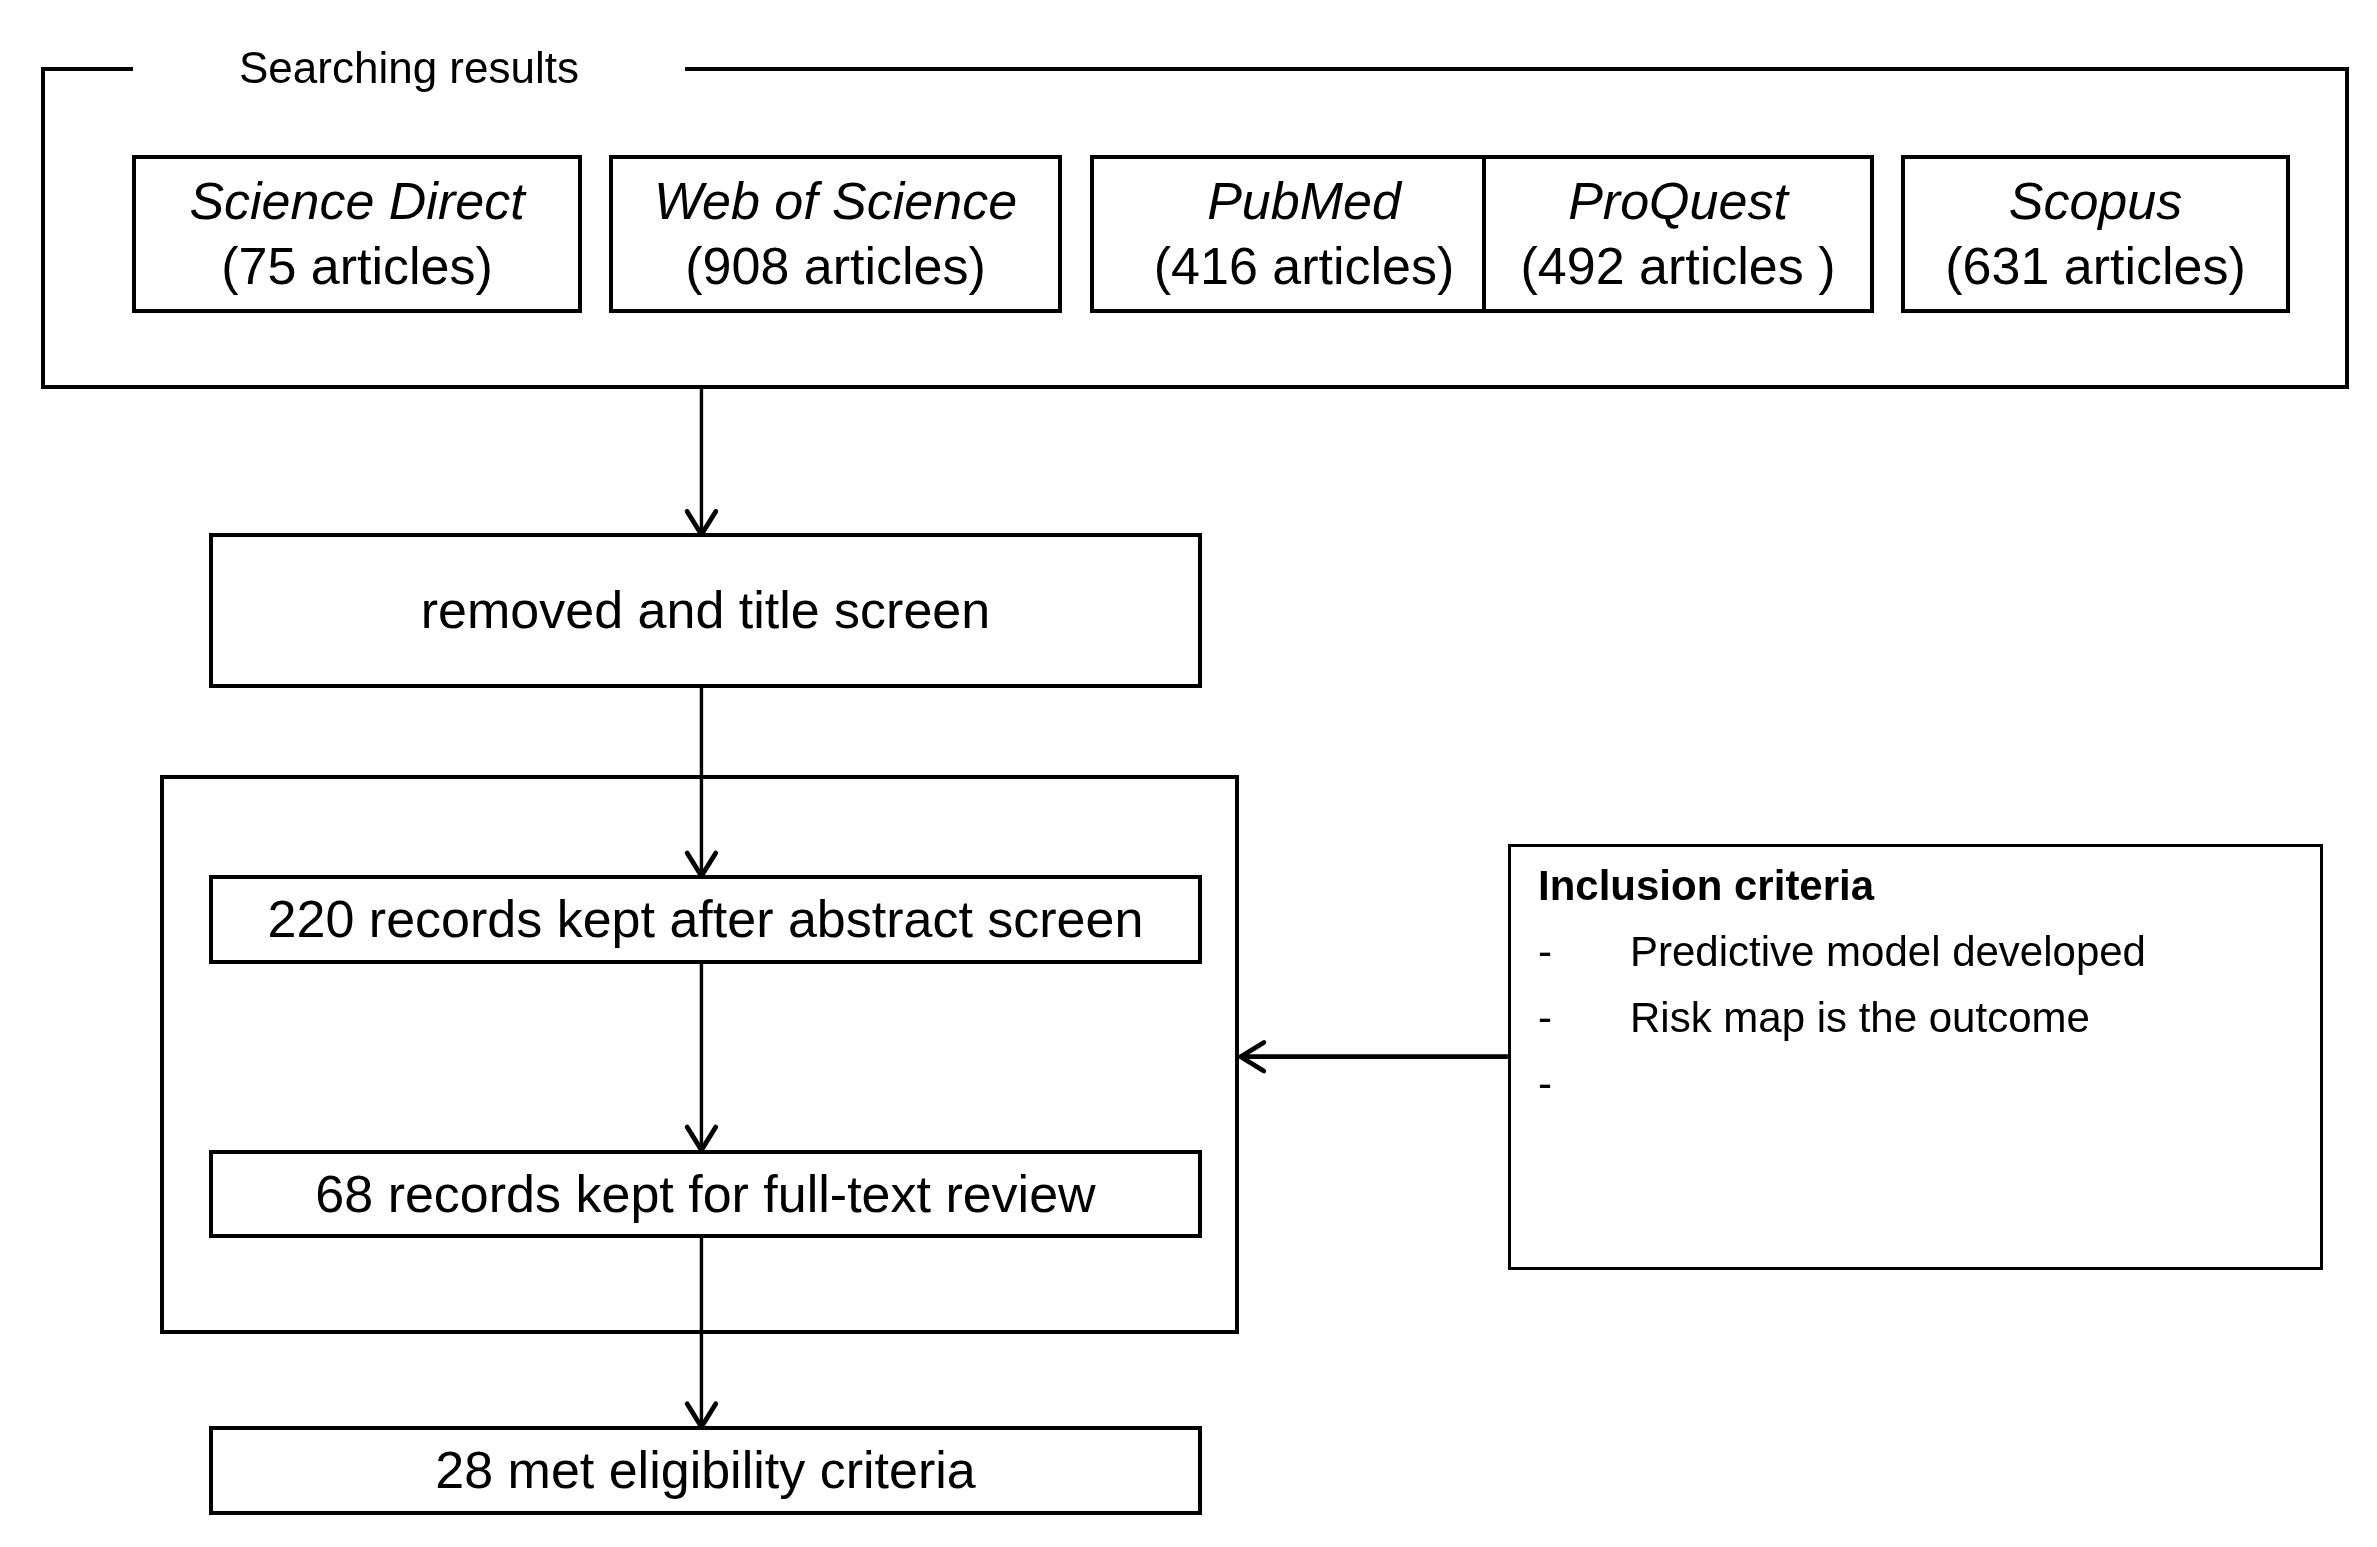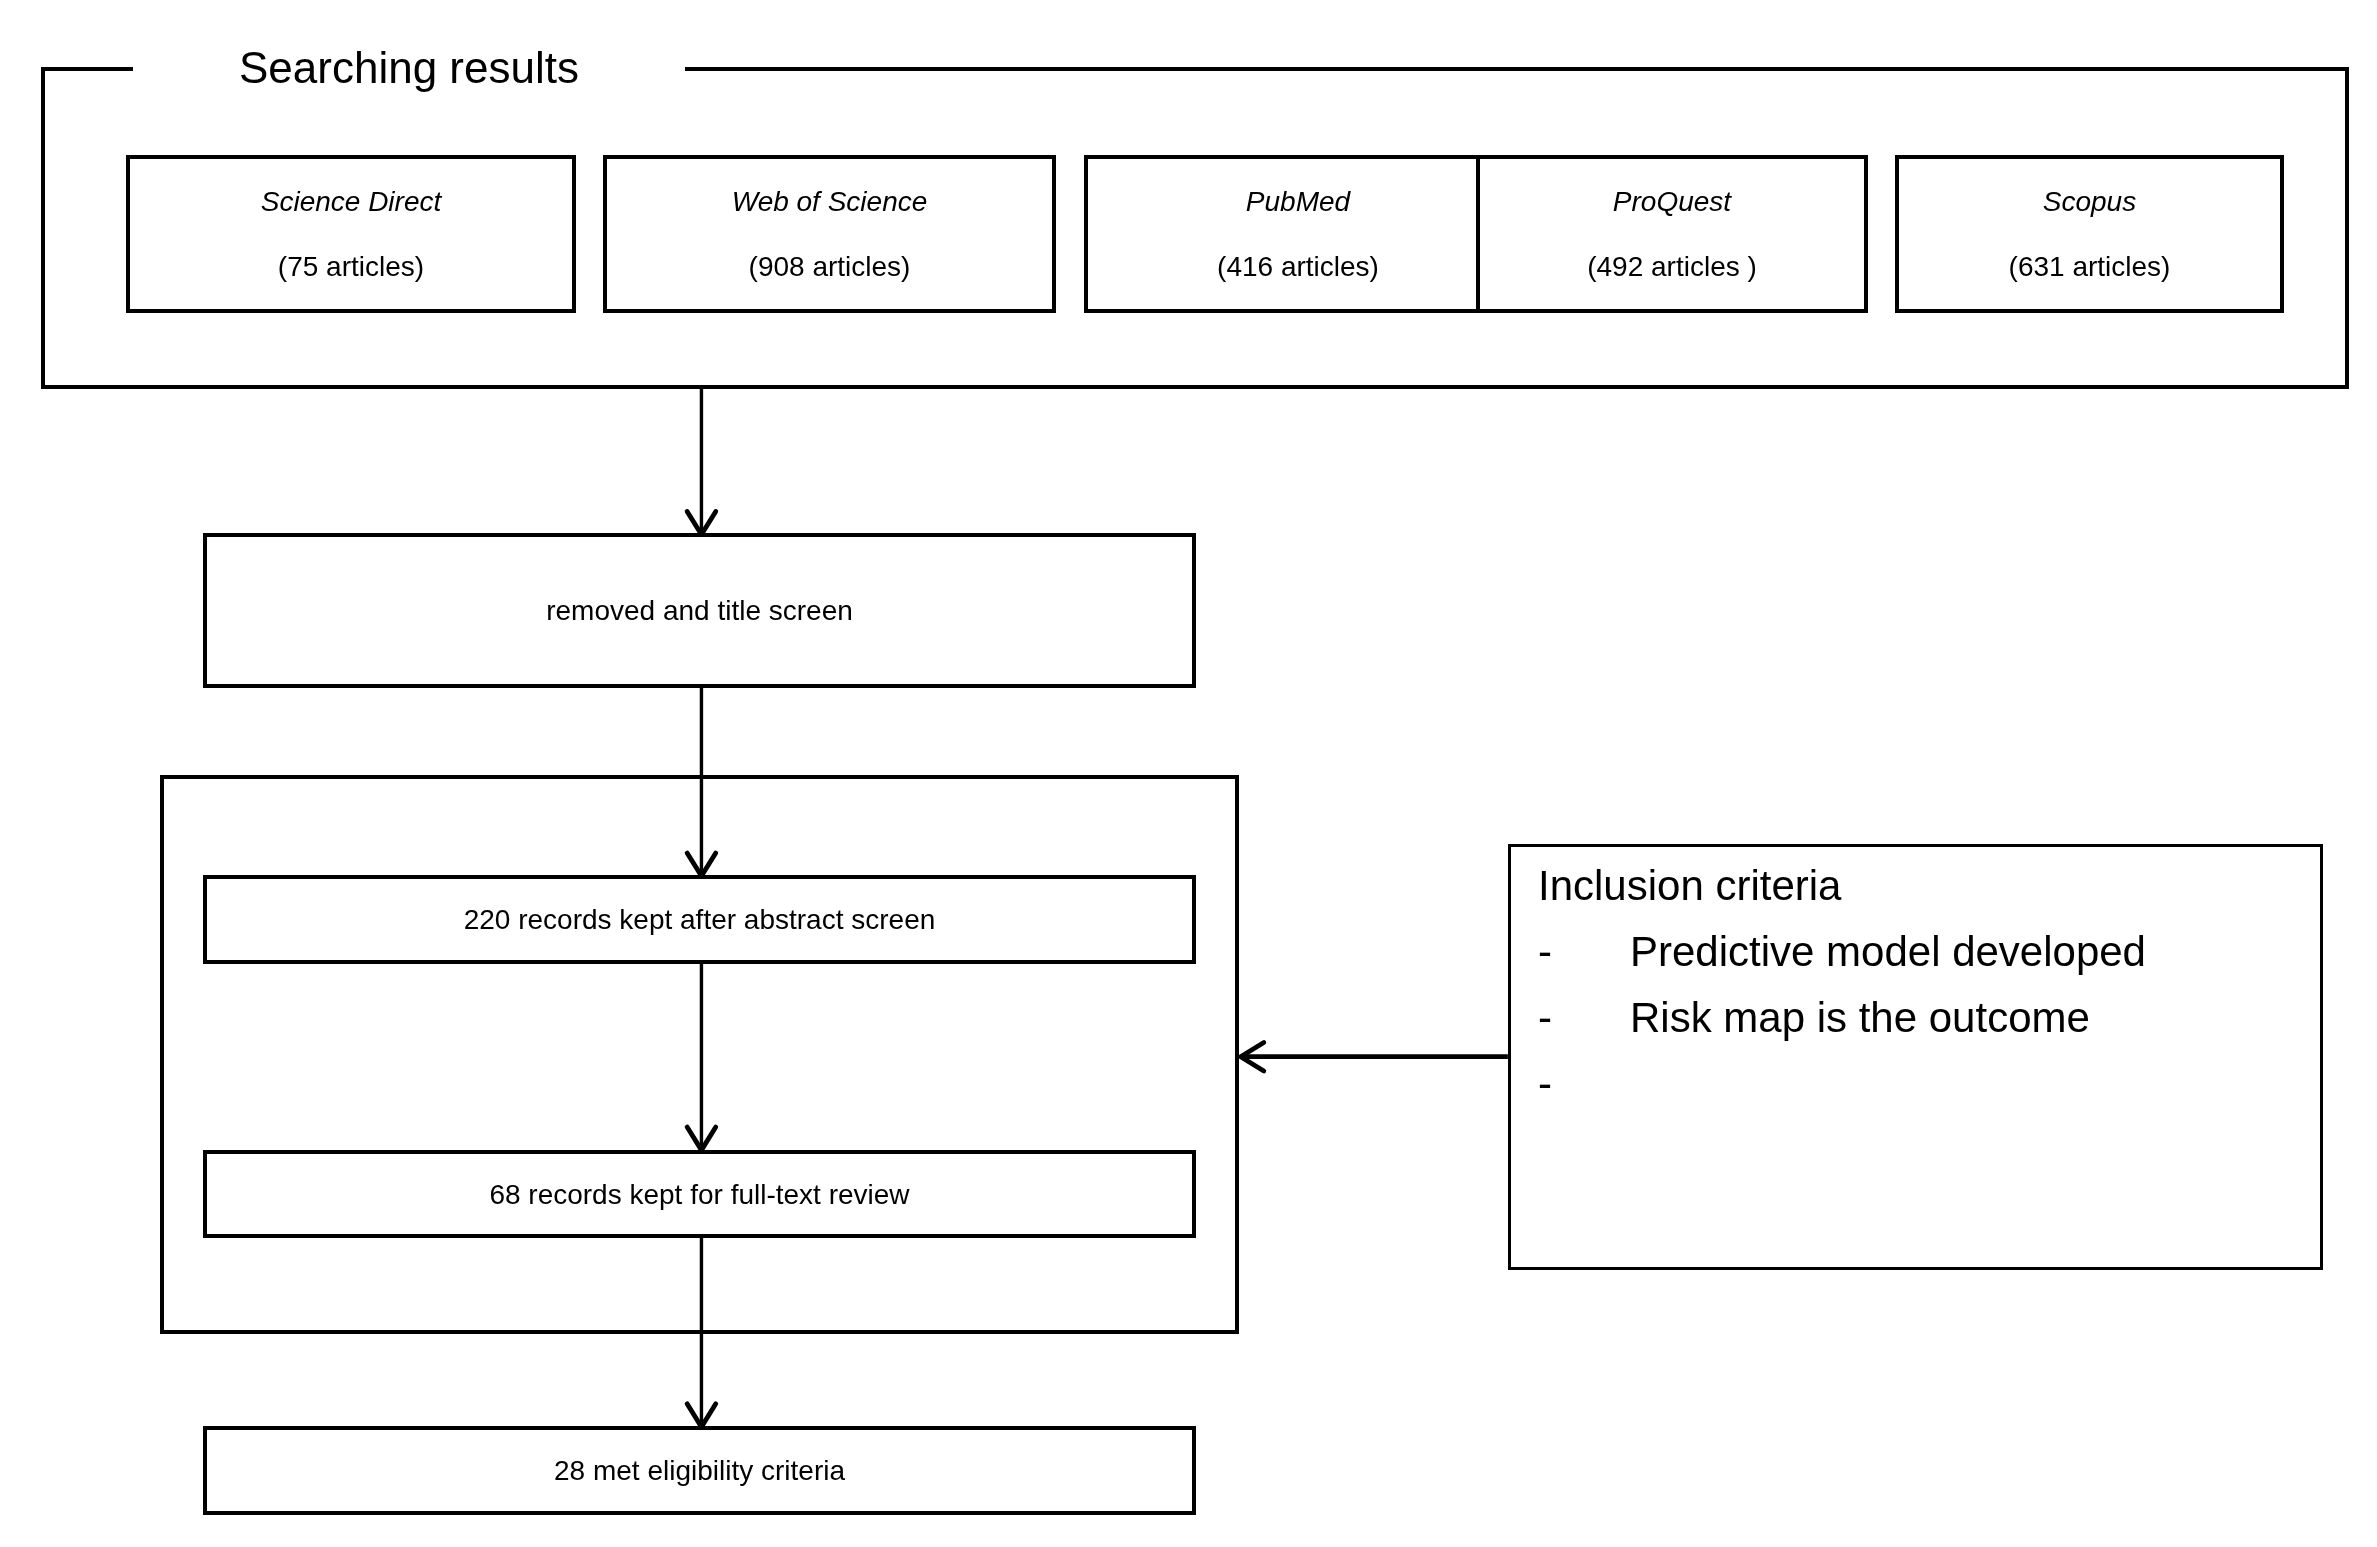--- a/index.html
+++ b/index.html
@@ -14,23 +14,24 @@
   .box {
     position: absolute;
     box-sizing: border-box;
     border: 4.1px solid var(--ink, #000);
     background: var(--paper, #fff);
     display: flex;
     flex-direction: column;
     align-items: center;
     justify-content: center;
     text-align: center;
-    font-size: 28px;
+    font-size: 52px;
     line-height: 65px;
     z-index: 2;
+    margin-left: 6px;
   }
   .container-box {
     position: absolute;
     box-sizing: border-box;
     border: 4.1px solid var(--ink, #000);
     background: transparent;
     z-index: 1;
   }
   .outer-group { left: 41px; top: 67px; width: 2308px; height: 322px; border-width: 4.8px; }
   .mid-group   { left: 160px; top: 775px; width: 1079px; height: 559px; }
@@ -53,21 +54,21 @@
     position: absolute;
     box-sizing: border-box;
     left: 1508px; top: 844px; width: 815px; height: 426px;
     border: 3.4px solid var(--ink, #000);
     background: var(--paper, #fff);
     padding: 5.5px 16.4px 0 27px;
     font-size: 42px;
     line-height: 66px;
     z-index: 2;
   }
-  .inclusion-title { font-weight: normal; }
+  .inclusion-title { font-weight: bold; }
   .bullet-row { display: flex; align-items: flex-start; }
   .bullet-marker { width: 92px; flex: none; }
   .bullet-text { max-width: 614px; }
   svg.arrows {
     position: absolute;
     left: 0; top: 0;
     width: 2377px; height: 1547px;
     z-index: 4;
     pointer-events: none;
   }

